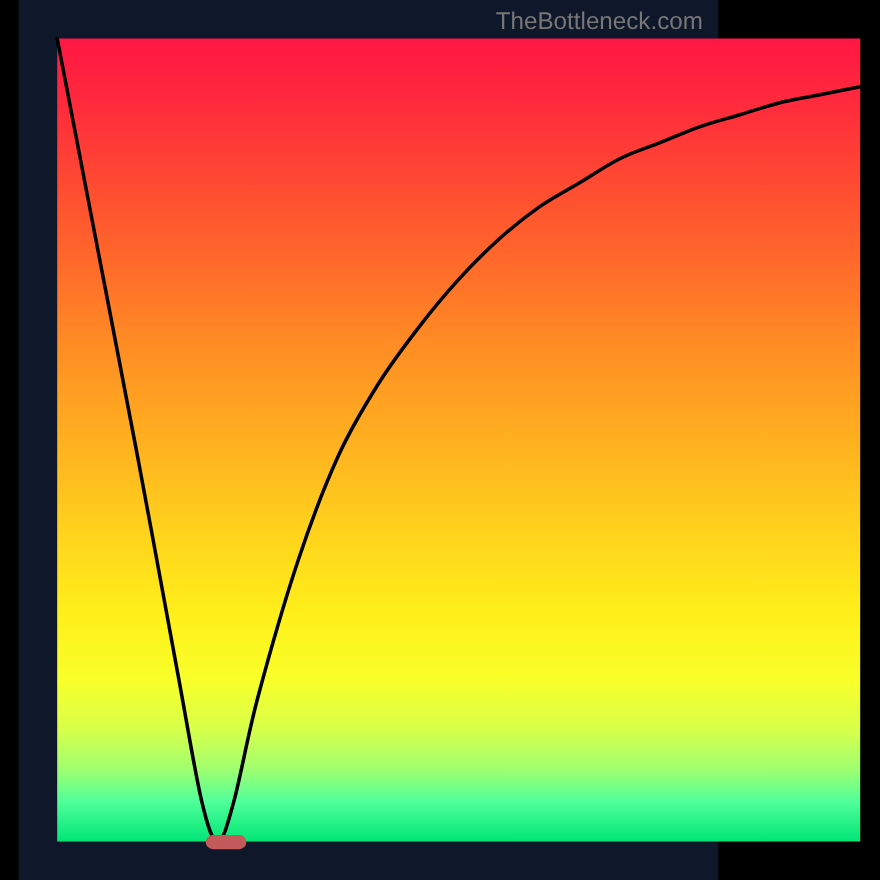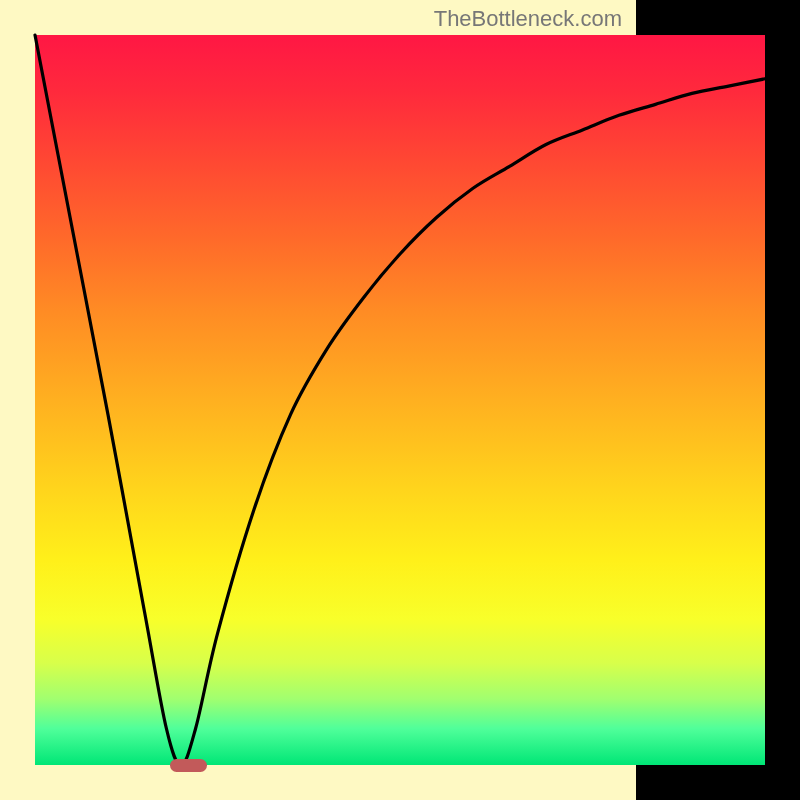--- a/index.html
+++ b/index.html
@@ -6,25 +6,25 @@
     margin: 0;
     padding: 0;
     width: 800px;
     height: 800px;
     background: #000;
     font-family: Arial, Helvetica, sans-serif;
     overflow: hidden;
   }
   .frame {
     position: absolute;
-    left: 0;
+    left: 17px;
     top: 0;
     width: 636px;
     height: 800px;
-    background: #fef9c3;
+    background: #0f172a;
   }
   .plot {
     position: absolute;
     left: 35px;
     top: 35px;
     width: 730px;
     height: 730px;
     background: linear-gradient(to bottom,
       #ff1744 0%,
       #ff2a3c 8%,

